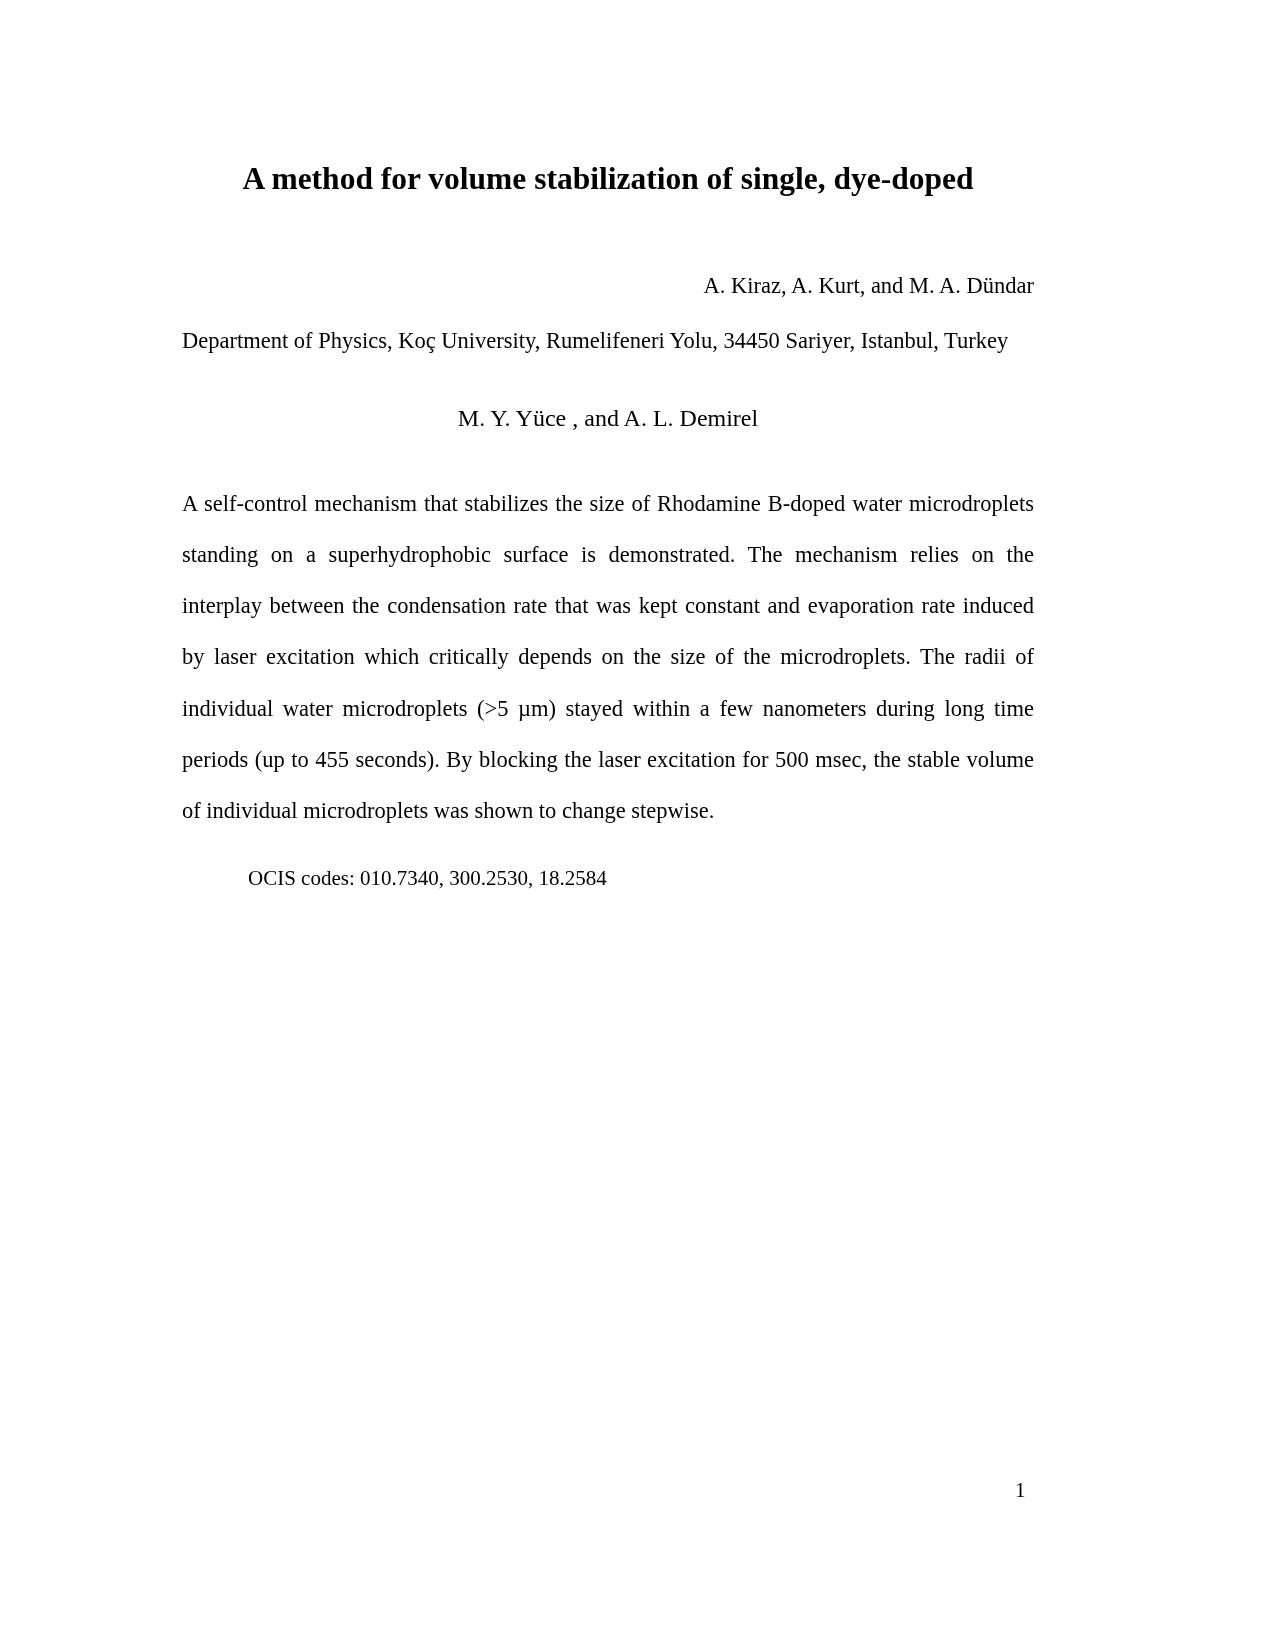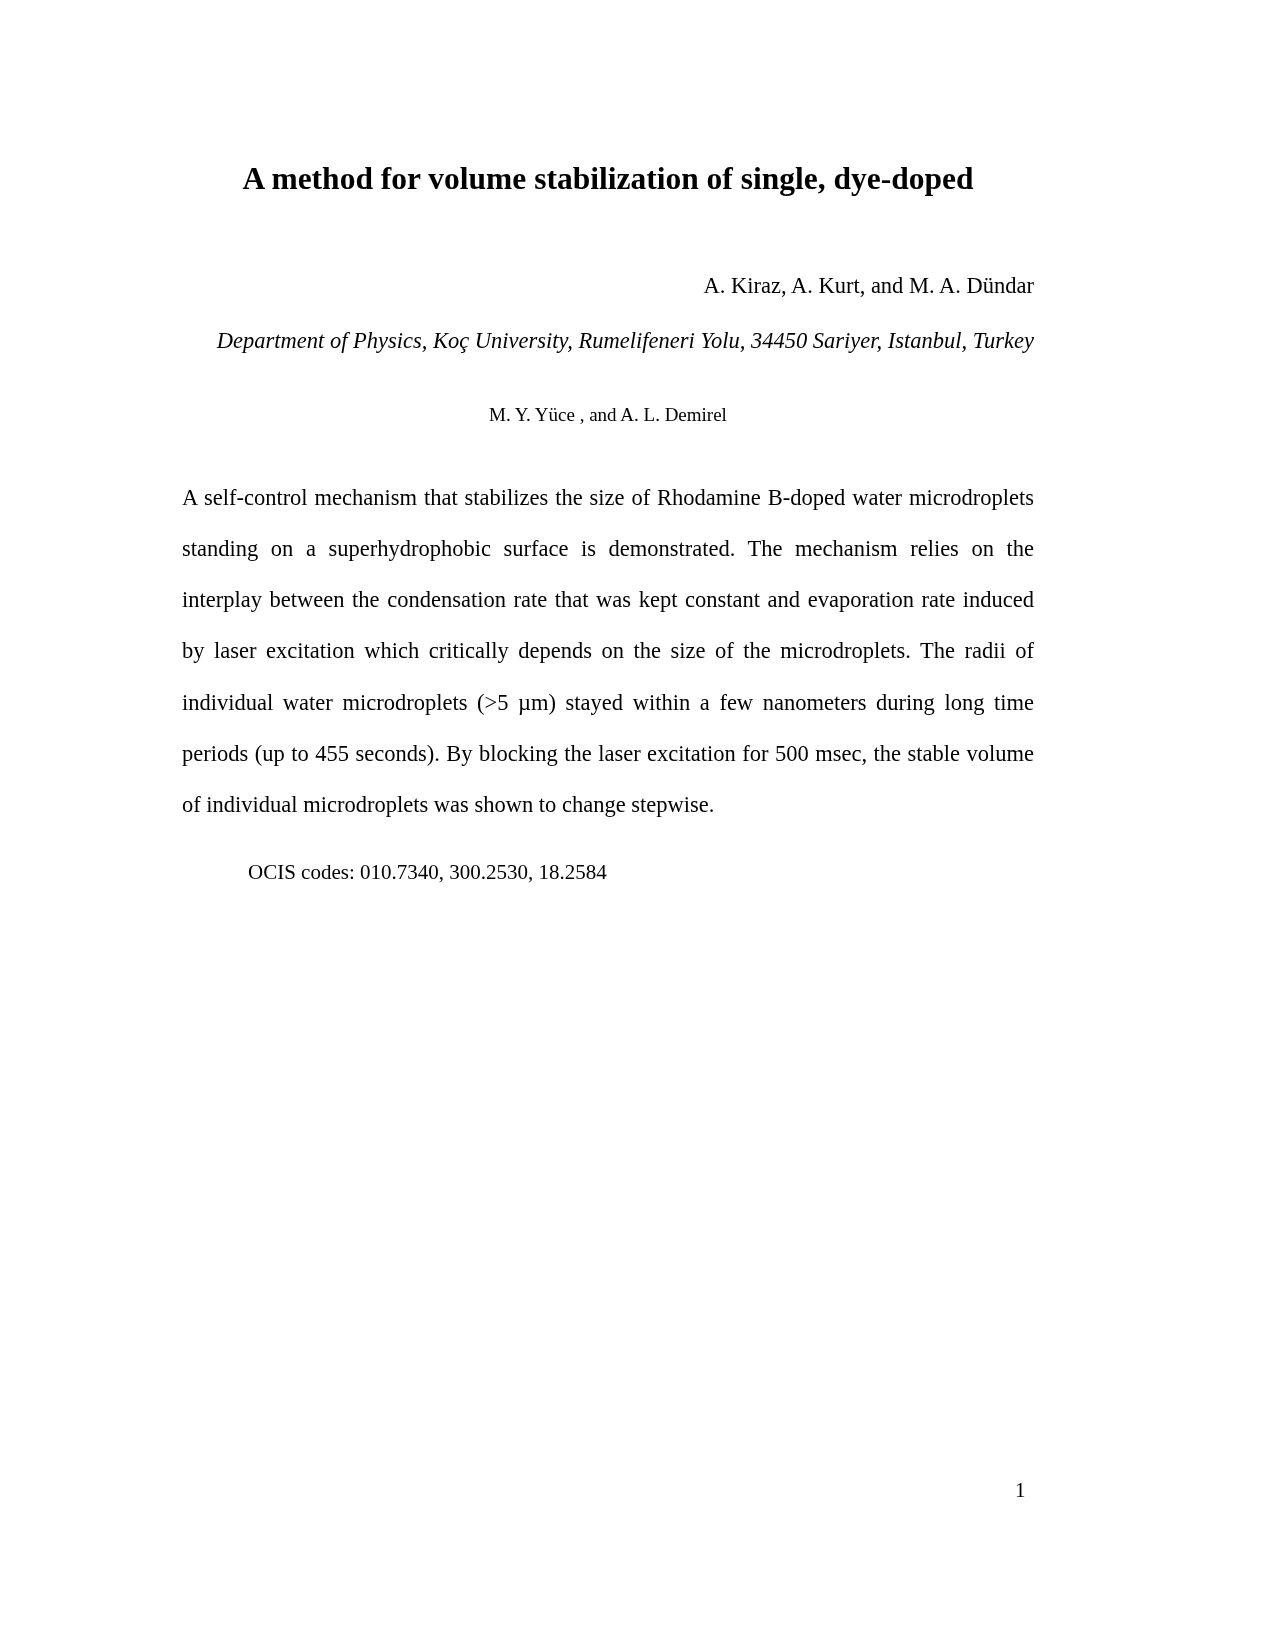--- a/index.html
+++ b/index.html
@@ -44,27 +44,26 @@
     margin-top: 52px;
   }
   .authors {
     font-size: 22.5px;
     text-align: right;
     margin-top: 77px;
     line-height: 1.2;
   }
   .affiliation {
     font-size: 22.5px;
-    font-style: italic;
-    text-align: right;
+    text-align: left;
     margin-top: 28px;
     line-height: 1.2;
   }
   .authors2 {
-    font-size: 19px;
+    font-size: 24px;
     text-align: center;
     margin-top: 50px;
     line-height: 1.2;
   }
   .affiliation2 {
     font-size: 22.5px;
     font-style: italic;
     text-align: center;
     margin-top: 28px;
     line-height: 1.2;

